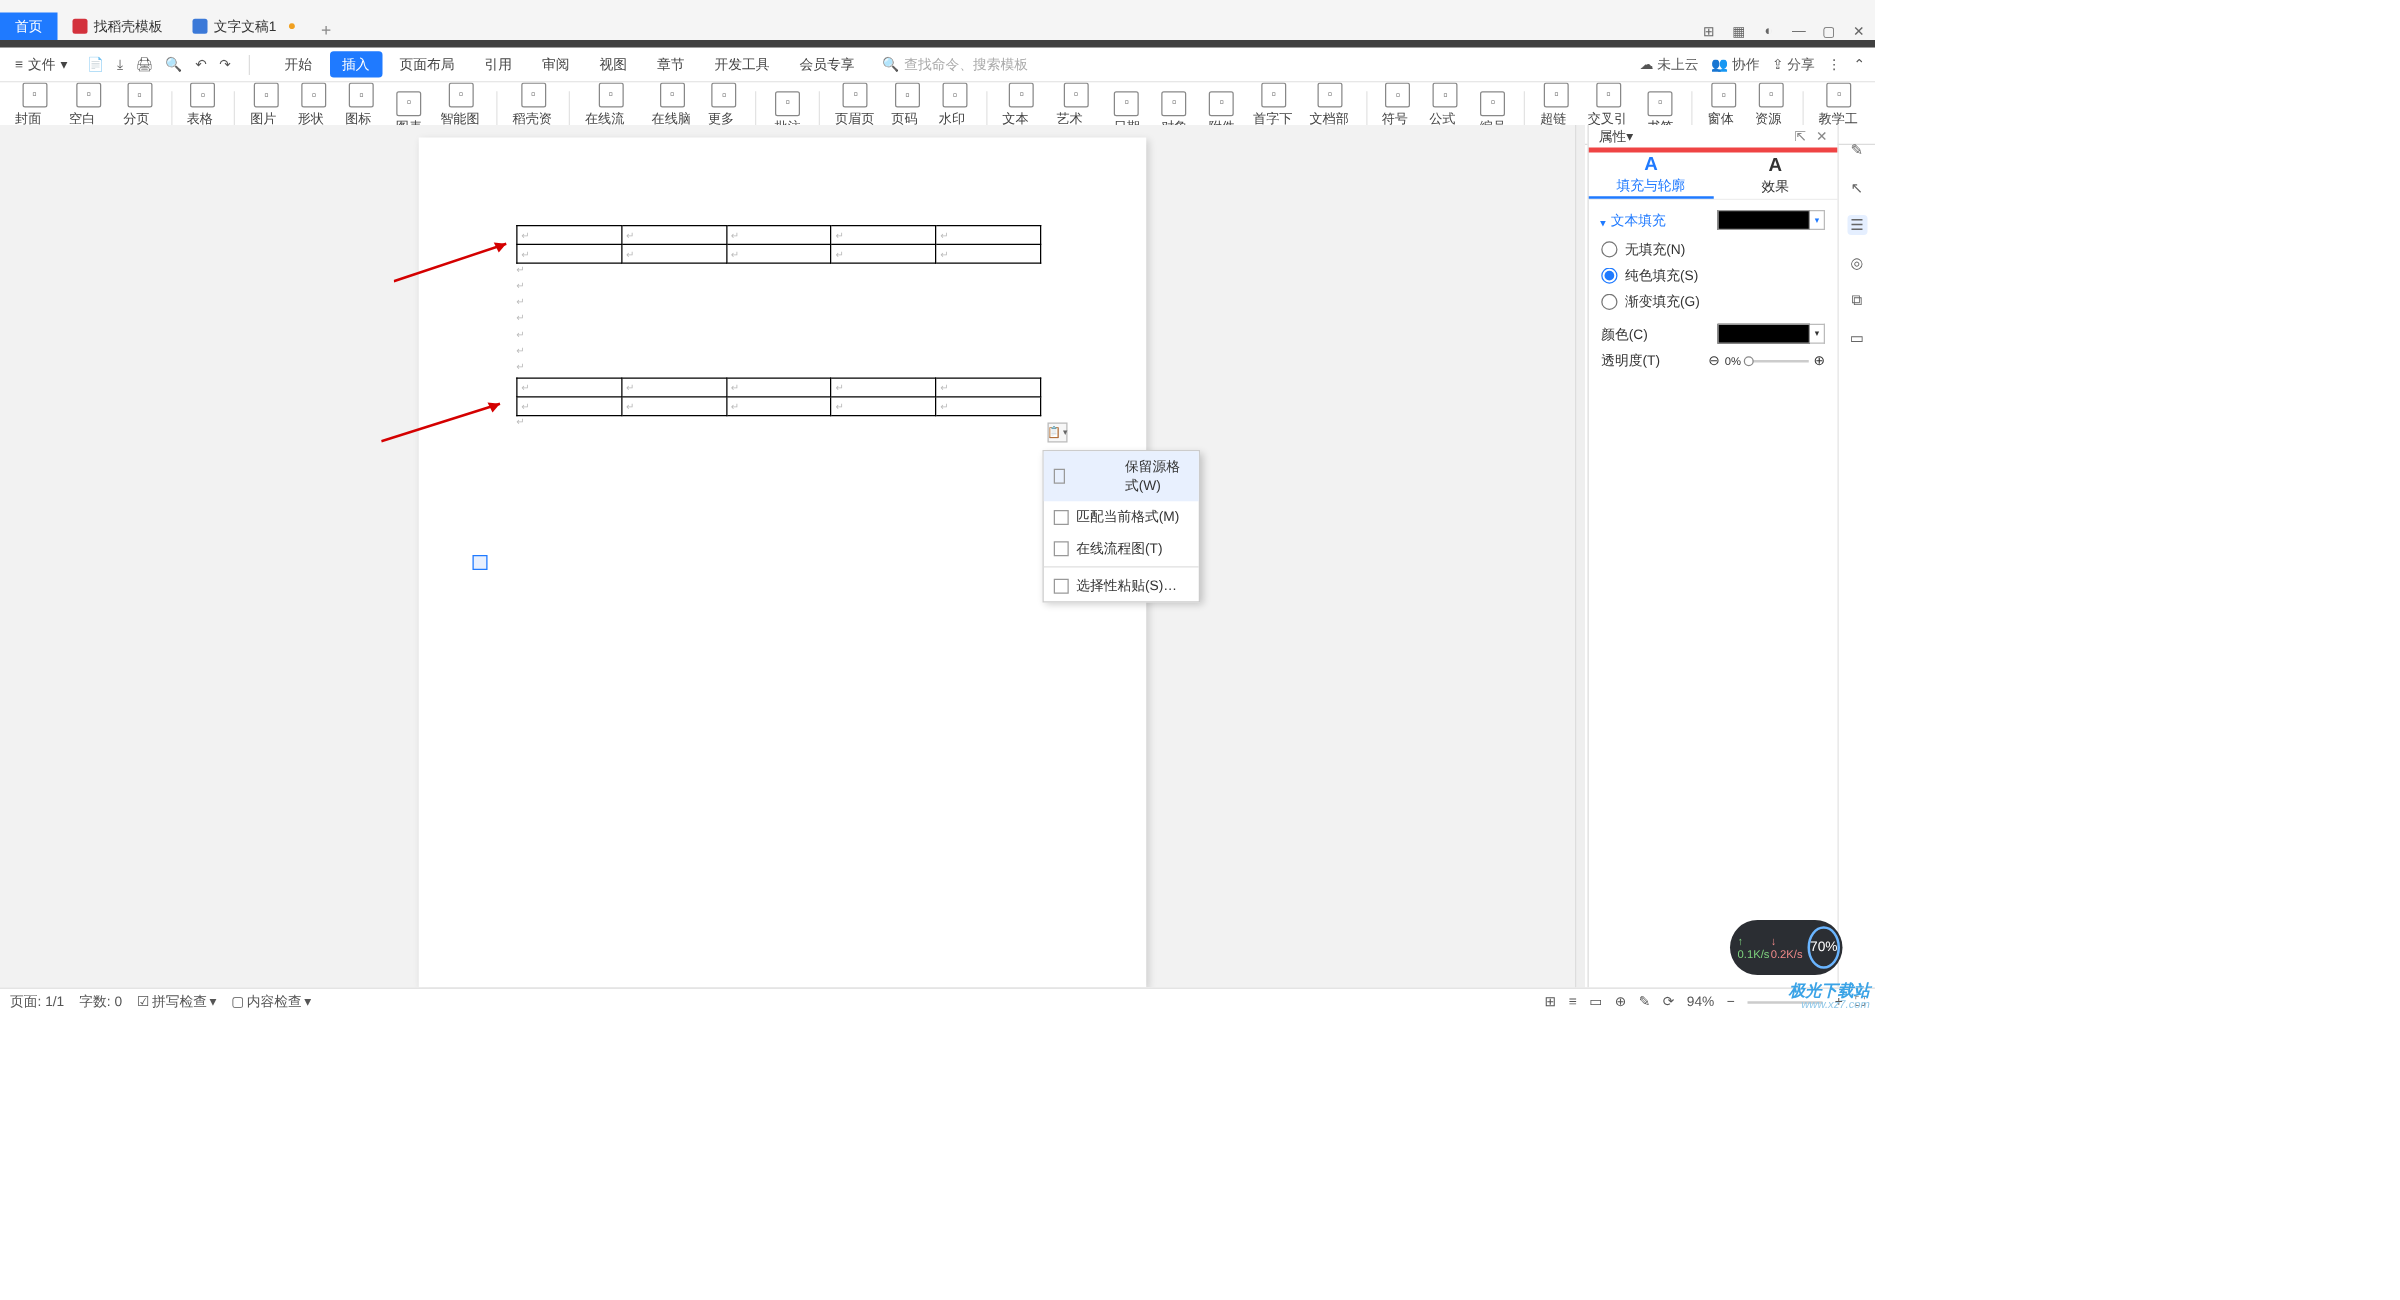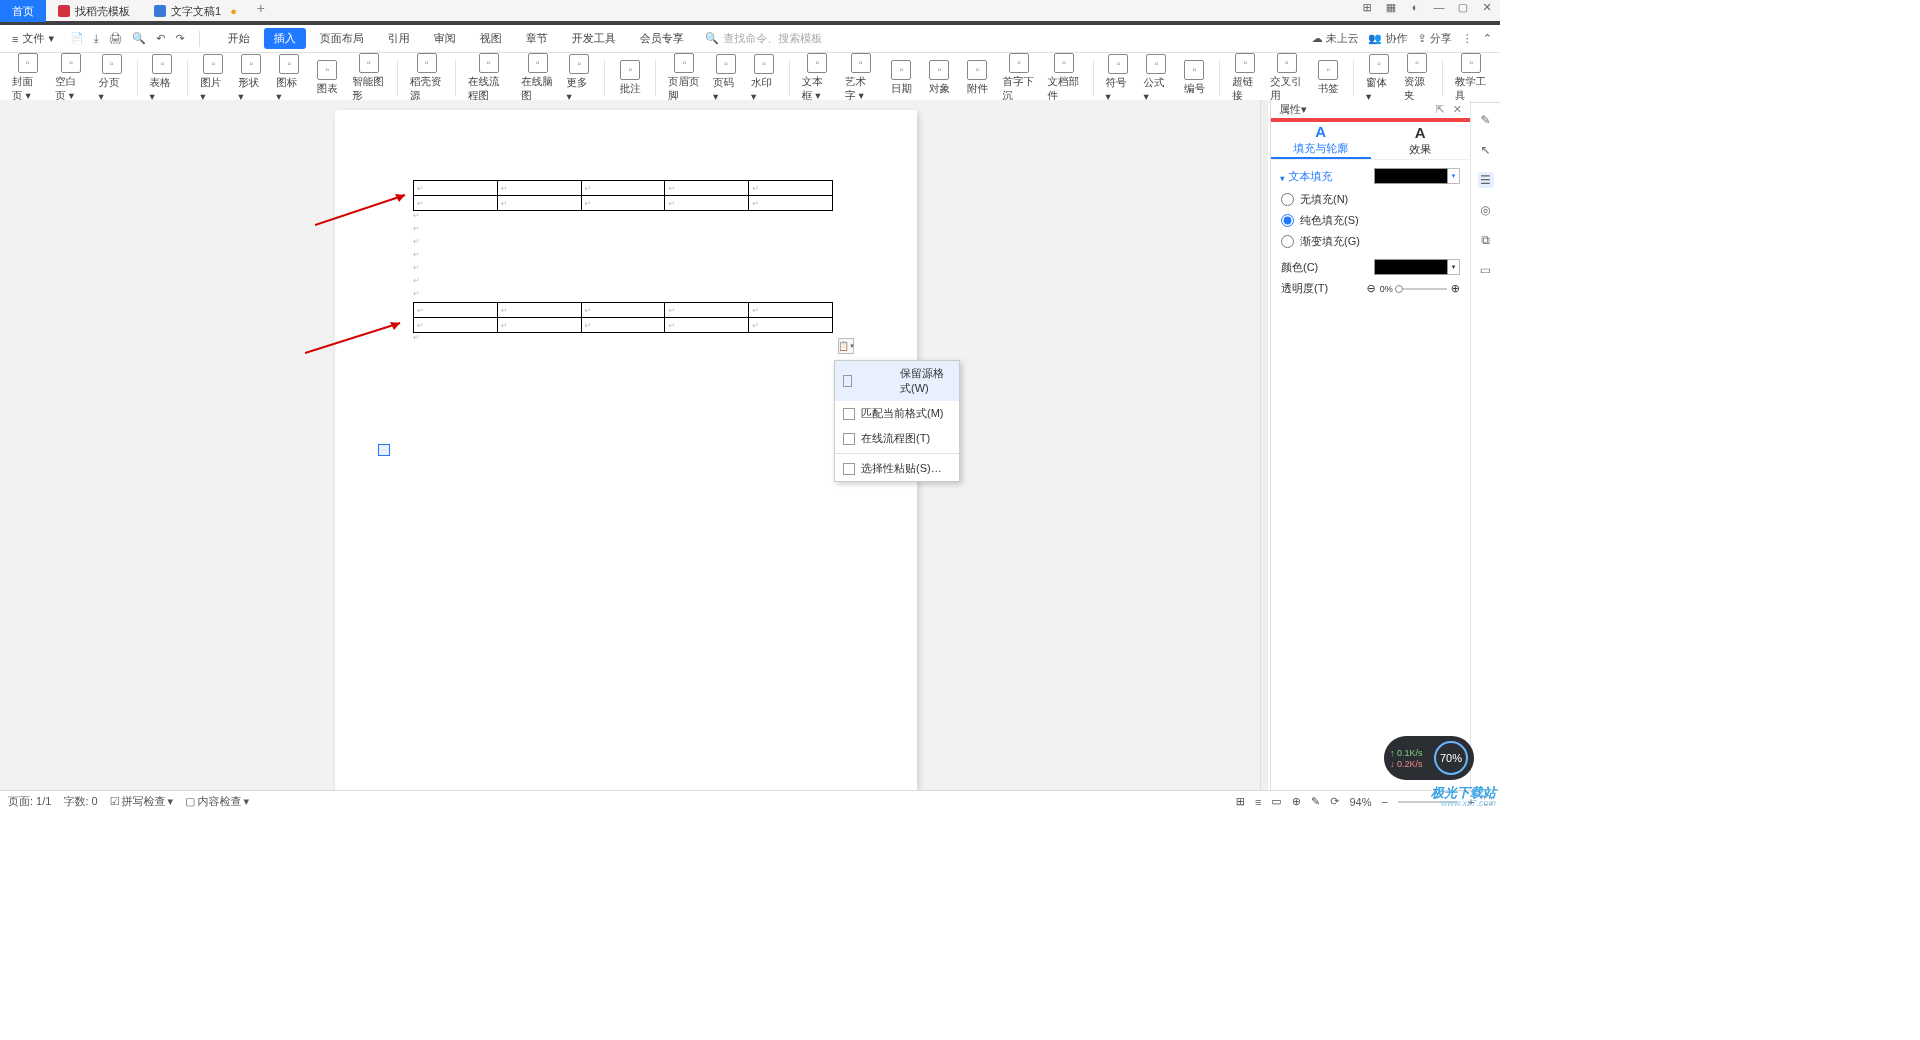--- a/index.html
+++ b/index.html
@@ -1,19 +1,19 @@
 <!DOCTYPE html>
 <html><head>
 <meta charset="utf-8">
 <style>
 * { margin: 0; padding: 0; box-sizing: border-box; font-family: "Microsoft YaHei", "PingFang SC", sans-serif; }
 body { width: 1500px; height: 812px; overflow: hidden; background: #fff; font-size: 11px; color: #333; position: relative; }
 
 
-.title-bar { height: 25px; background: #f5f5f5; display: flex; align-items: flex-start; border-bottom: 4px solid #404040; }
+.title-bar { height: 38px; background: #f5f5f5; display: flex; align-items: flex-end; border-bottom: 6px solid #404040; }
 .tab { height: 22px; padding: 0 12px; display: flex; align-items: center; gap: 5px; font-size: 11px; cursor: pointer; }
 .tab.home { background: #1F7AFF; color: #fff; }
 .tab.red-icon::before { content: ""; display:inline-block; width:12px; height:12px; background:#D3313C; border-radius:2px; }
 .tab.blue-icon::before { content: ""; display:inline-block; width:12px; height:12px; background:#3B79D8; border-radius:2px; }
 .tab .dot { color:#f0a020; margin-left:4px; }
 .tab-add { padding:0 8px; color:#888; font-size:14px; }
 .title-right { margin-left:auto; display:flex; align-items:center; gap:10px; padding-right:6px; color:#666; }
 .title-right span { width:14px; height:14px; display:inline-flex; align-items:center; justify-content:center; font-size:11px; }
 
 
@@ -475,21 +475,21 @@
     <span>⟳</span>
     <span>94%</span>
     <span>−</span>
     <span style="width:60px; height:2px; background:#ccc;"></span>
     <span>+</span>
     <span>⛶</span>
   </div>
 </div>
 
 <div class="net-badge">
-  <div style="display:flex; flex-direction:column; gap:1px;">
+  <div style="display:flex; flex-direction:row; gap:1px;">
     <span style="color:#7fd47f;">↑ 0.1K/s</span>
     <span style="color:#f08a8a;">↓ 0.2K/s</span>
   </div>
   <div class="circ">70%</div>
 </div>
 <div class="watermark">
   <span class="b">极光下载站</span>
   <span class="url">www.xz7.com</span>
 </div>
 

